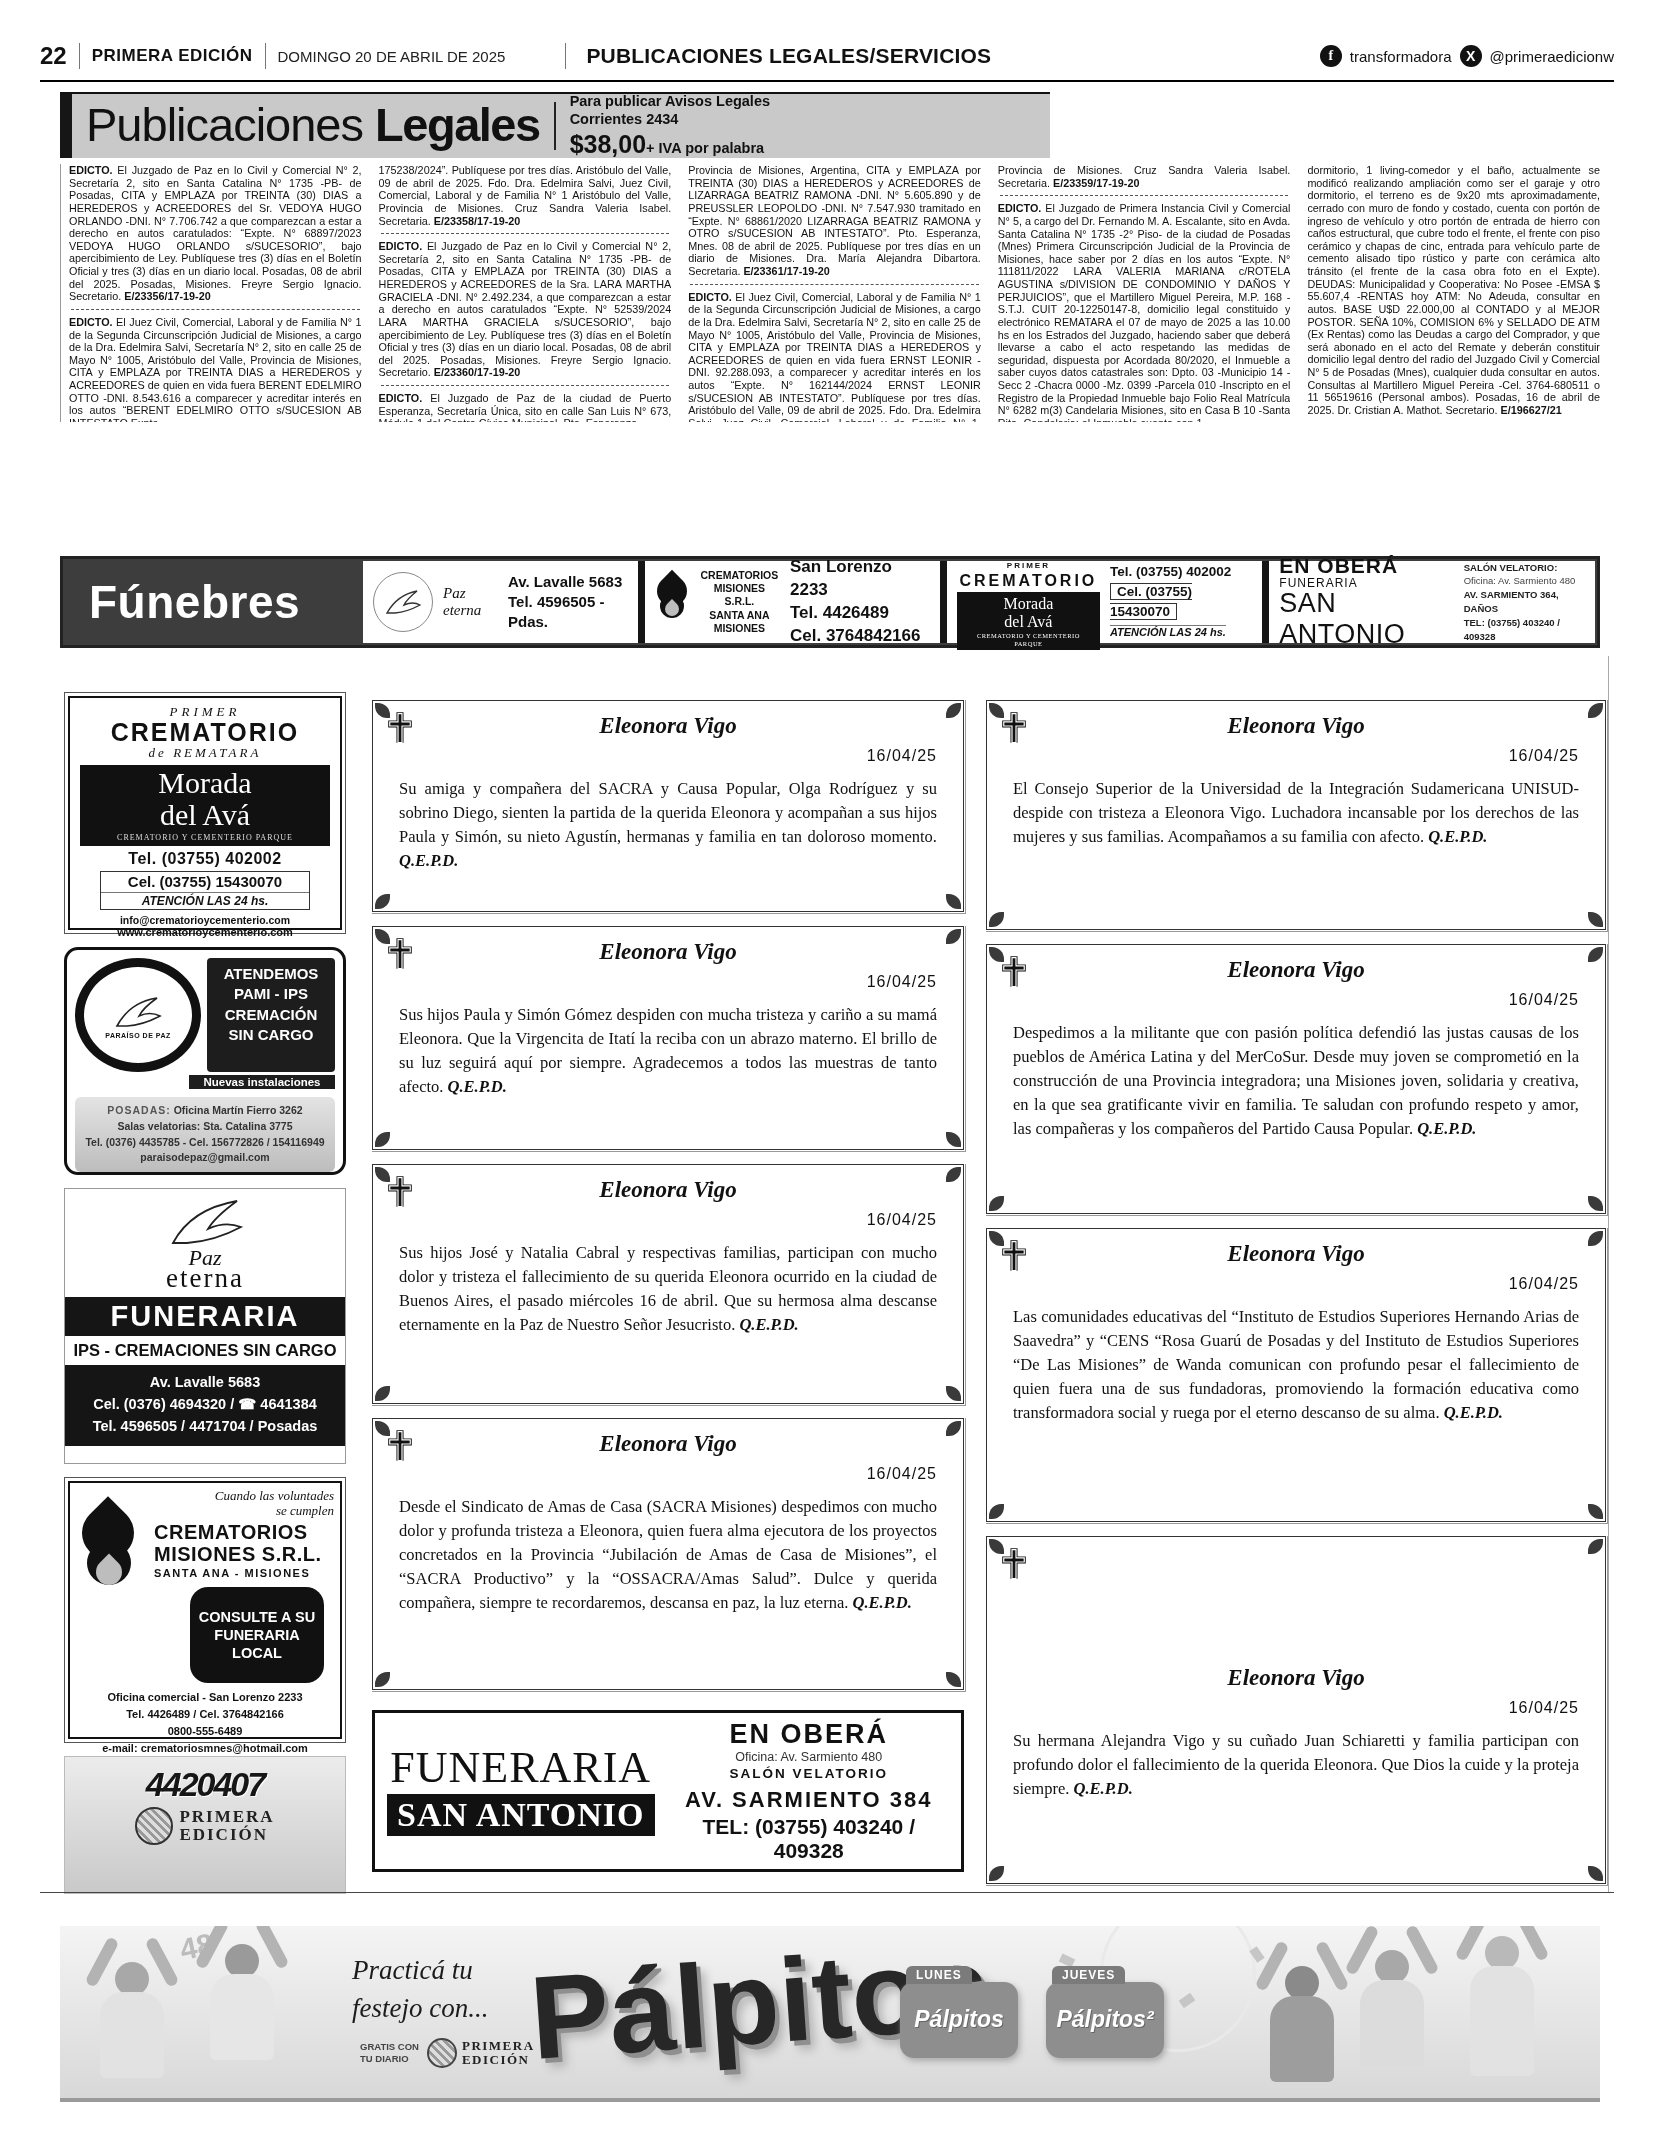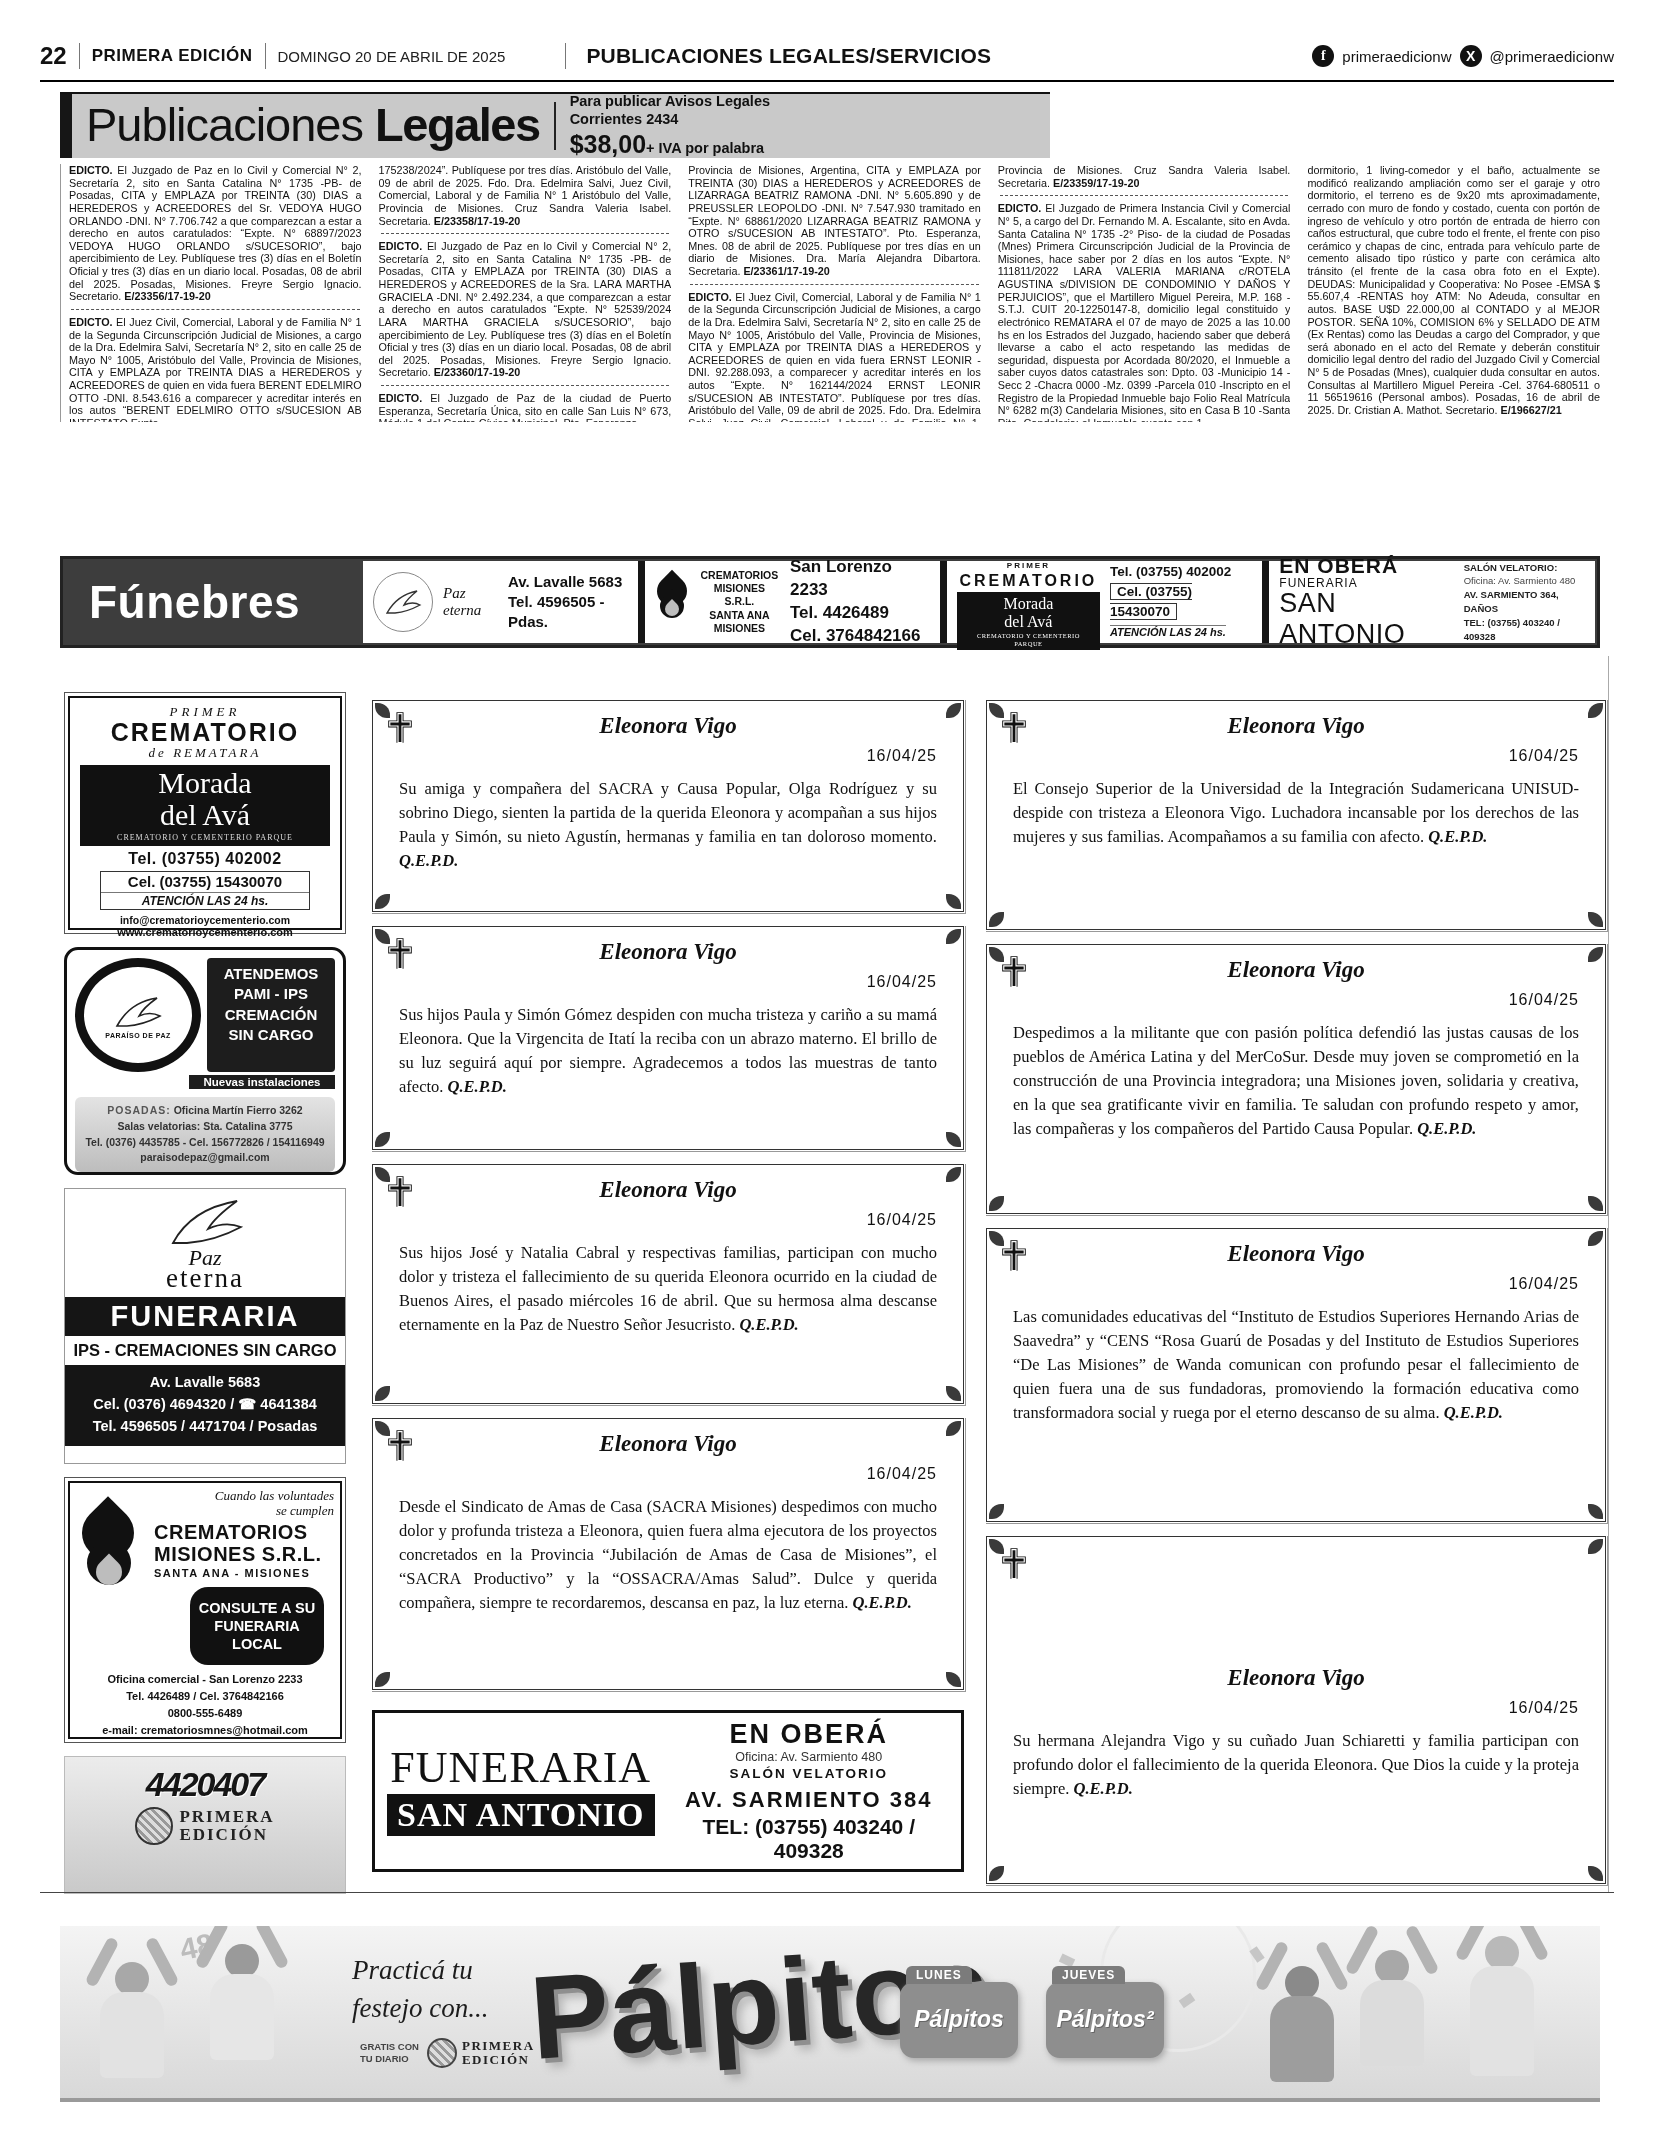--- a/index.html
+++ b/index.html
@@ -99,21 +99,21 @@
   .ad-d{height:266px;border:1px solid #555;padding:3px;}
   .ad-d-in{border:2px solid #111;height:100%;box-sizing:border-box;padding:6px;position:relative;}
   .ad-d .script{font-family:"Liberation Serif",serif;font-style:italic;font-size:13px;text-align:right;line-height:1.15;}
   .ad-d .flame2{position:absolute;left:8px;top:24px;width:62px;height:108px;}
   .ad-d .flame2 .f-out{position:absolute;left:4px;top:0;width:52px;height:52px;background:#111;border-radius:0 50% 50% 50%;transform:rotate(45deg);}
   .ad-d .flame2 .f-out2{position:absolute;left:9px;top:34px;width:44px;height:44px;background:#111;border-radius:0 50% 50% 50%;transform:rotate(45deg);}
   .ad-d .flame2 .f-in{position:absolute;left:18px;top:52px;width:26px;height:26px;background:#bdbdbd;border-radius:0 50% 50% 50%;transform:rotate(45deg);}
   .ad-d .nm{margin-left:78px;text-align:left;margin-top:2px;}
   .ad-d .nm .n1{font-size:20px;font-weight:bold;letter-spacing:.5px;line-height:1.1;}
   .ad-d .nm .n2{font-size:11px;font-weight:bold;letter-spacing:1.5px;margin-top:2px;}
-  .ad-d .pill{margin:8px 10px 6px 114px;background:#111;color:#fff;border-radius:18px;text-align:center;font-weight:bold;font-size:14.5px;line-height:1.25;padding:12px 0;}
+  .ad-d .pill{margin:8px 10px 6px 114px;background:#111;color:#fff;border-radius:18px;text-align:center;font-weight:bold;font-size:14.5px;line-height:1.25;padding:21px 0;}
   .ad-d .lines{font-size:11px;font-weight:bold;text-align:center;line-height:1.55;margin-top:4px;}
 
   .ad-e{height:138px;background:linear-gradient(#ececec,#c9c9c9);border:1px solid #bbb;text-align:center;padding-top:10px;}
   .ad-e .num{font-size:34px;font-weight:bold;font-style:italic;letter-spacing:-2px;line-height:1;color:#161616;text-shadow:1px 1px 0 #fff;}
   .ad-e .pe{display:inline-flex;align-items:center;gap:6px;margin-top:6px;}
   .ad-e .globe{width:34px;height:34px;border-radius:50%;border:2px solid #333;background:repeating-linear-gradient(45deg,#ddd 0 3px,#999 3px 6px);}
   .ad-e .pename{font-family:"Liberation Serif",serif;font-weight:bold;font-size:17px;letter-spacing:2px;line-height:1.05;color:#222;text-align:left;}
 
   
   .obits{position:absolute;}
@@ -179,21 +179,21 @@
 <header class="masthead">
   <span class="pgnum">22</span>
   <span class="vdiv"></span>
   <span class="brand">PRIMERA EDICIÓN</span>
   <span class="vdiv"></span>
   <span class="mdate">DOMINGO 20 DE ABRIL DE 2025</span>
   <span class="vdiv" style="margin-left:48px;"></span>
   <span class="section-title" style="margin-left:8px;">PUBLICACIONES LEGALES/SERVICIOS</span>
   <span class="social">
     <span class="icon-circ fb">f</span>
-    <span>primeraedicionw</span>
+    <span>transformadora</span>
     <span class="icon-circ">X</span>
     <span>@primeraedicionw</span>
   </span>
 </header>
 <div class="header-rule"></div>
 
 <section class="legales-hd">
   <span class="blackbar"></span>
   <span class="lg-title"><span>Publicaciones</span> <b>Legales</b></span>
   <span class="lg-vline"></span>

